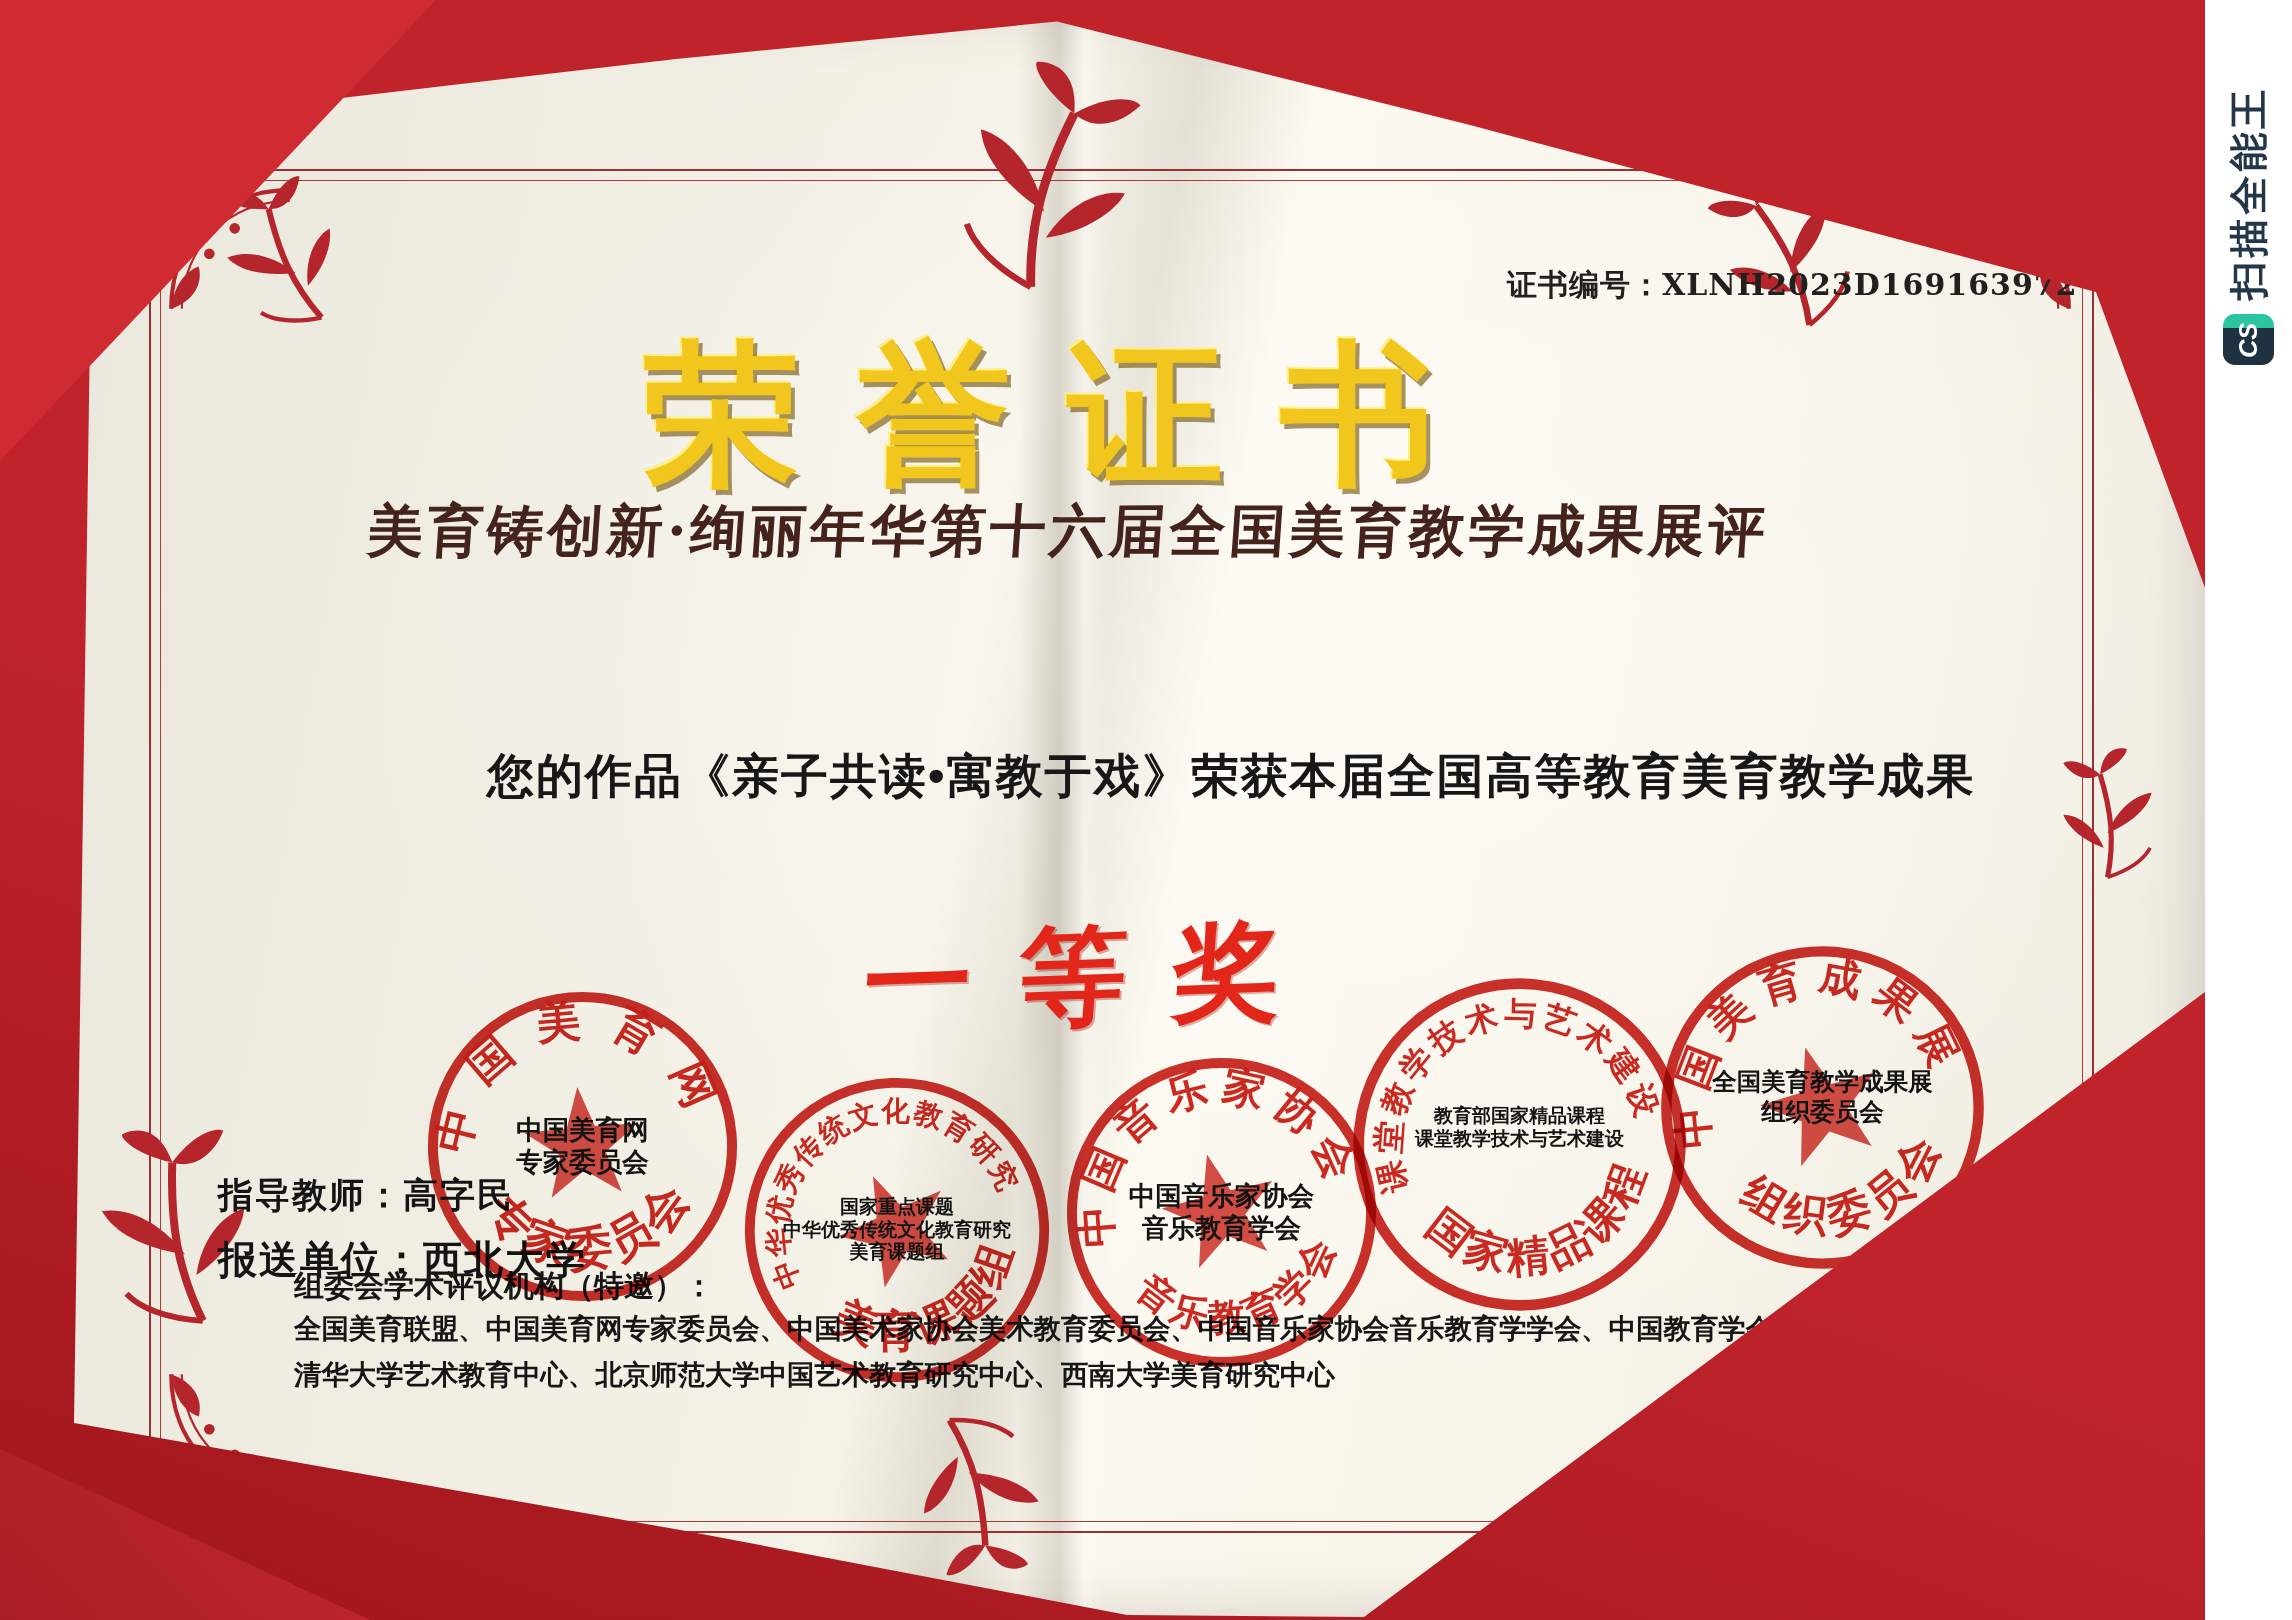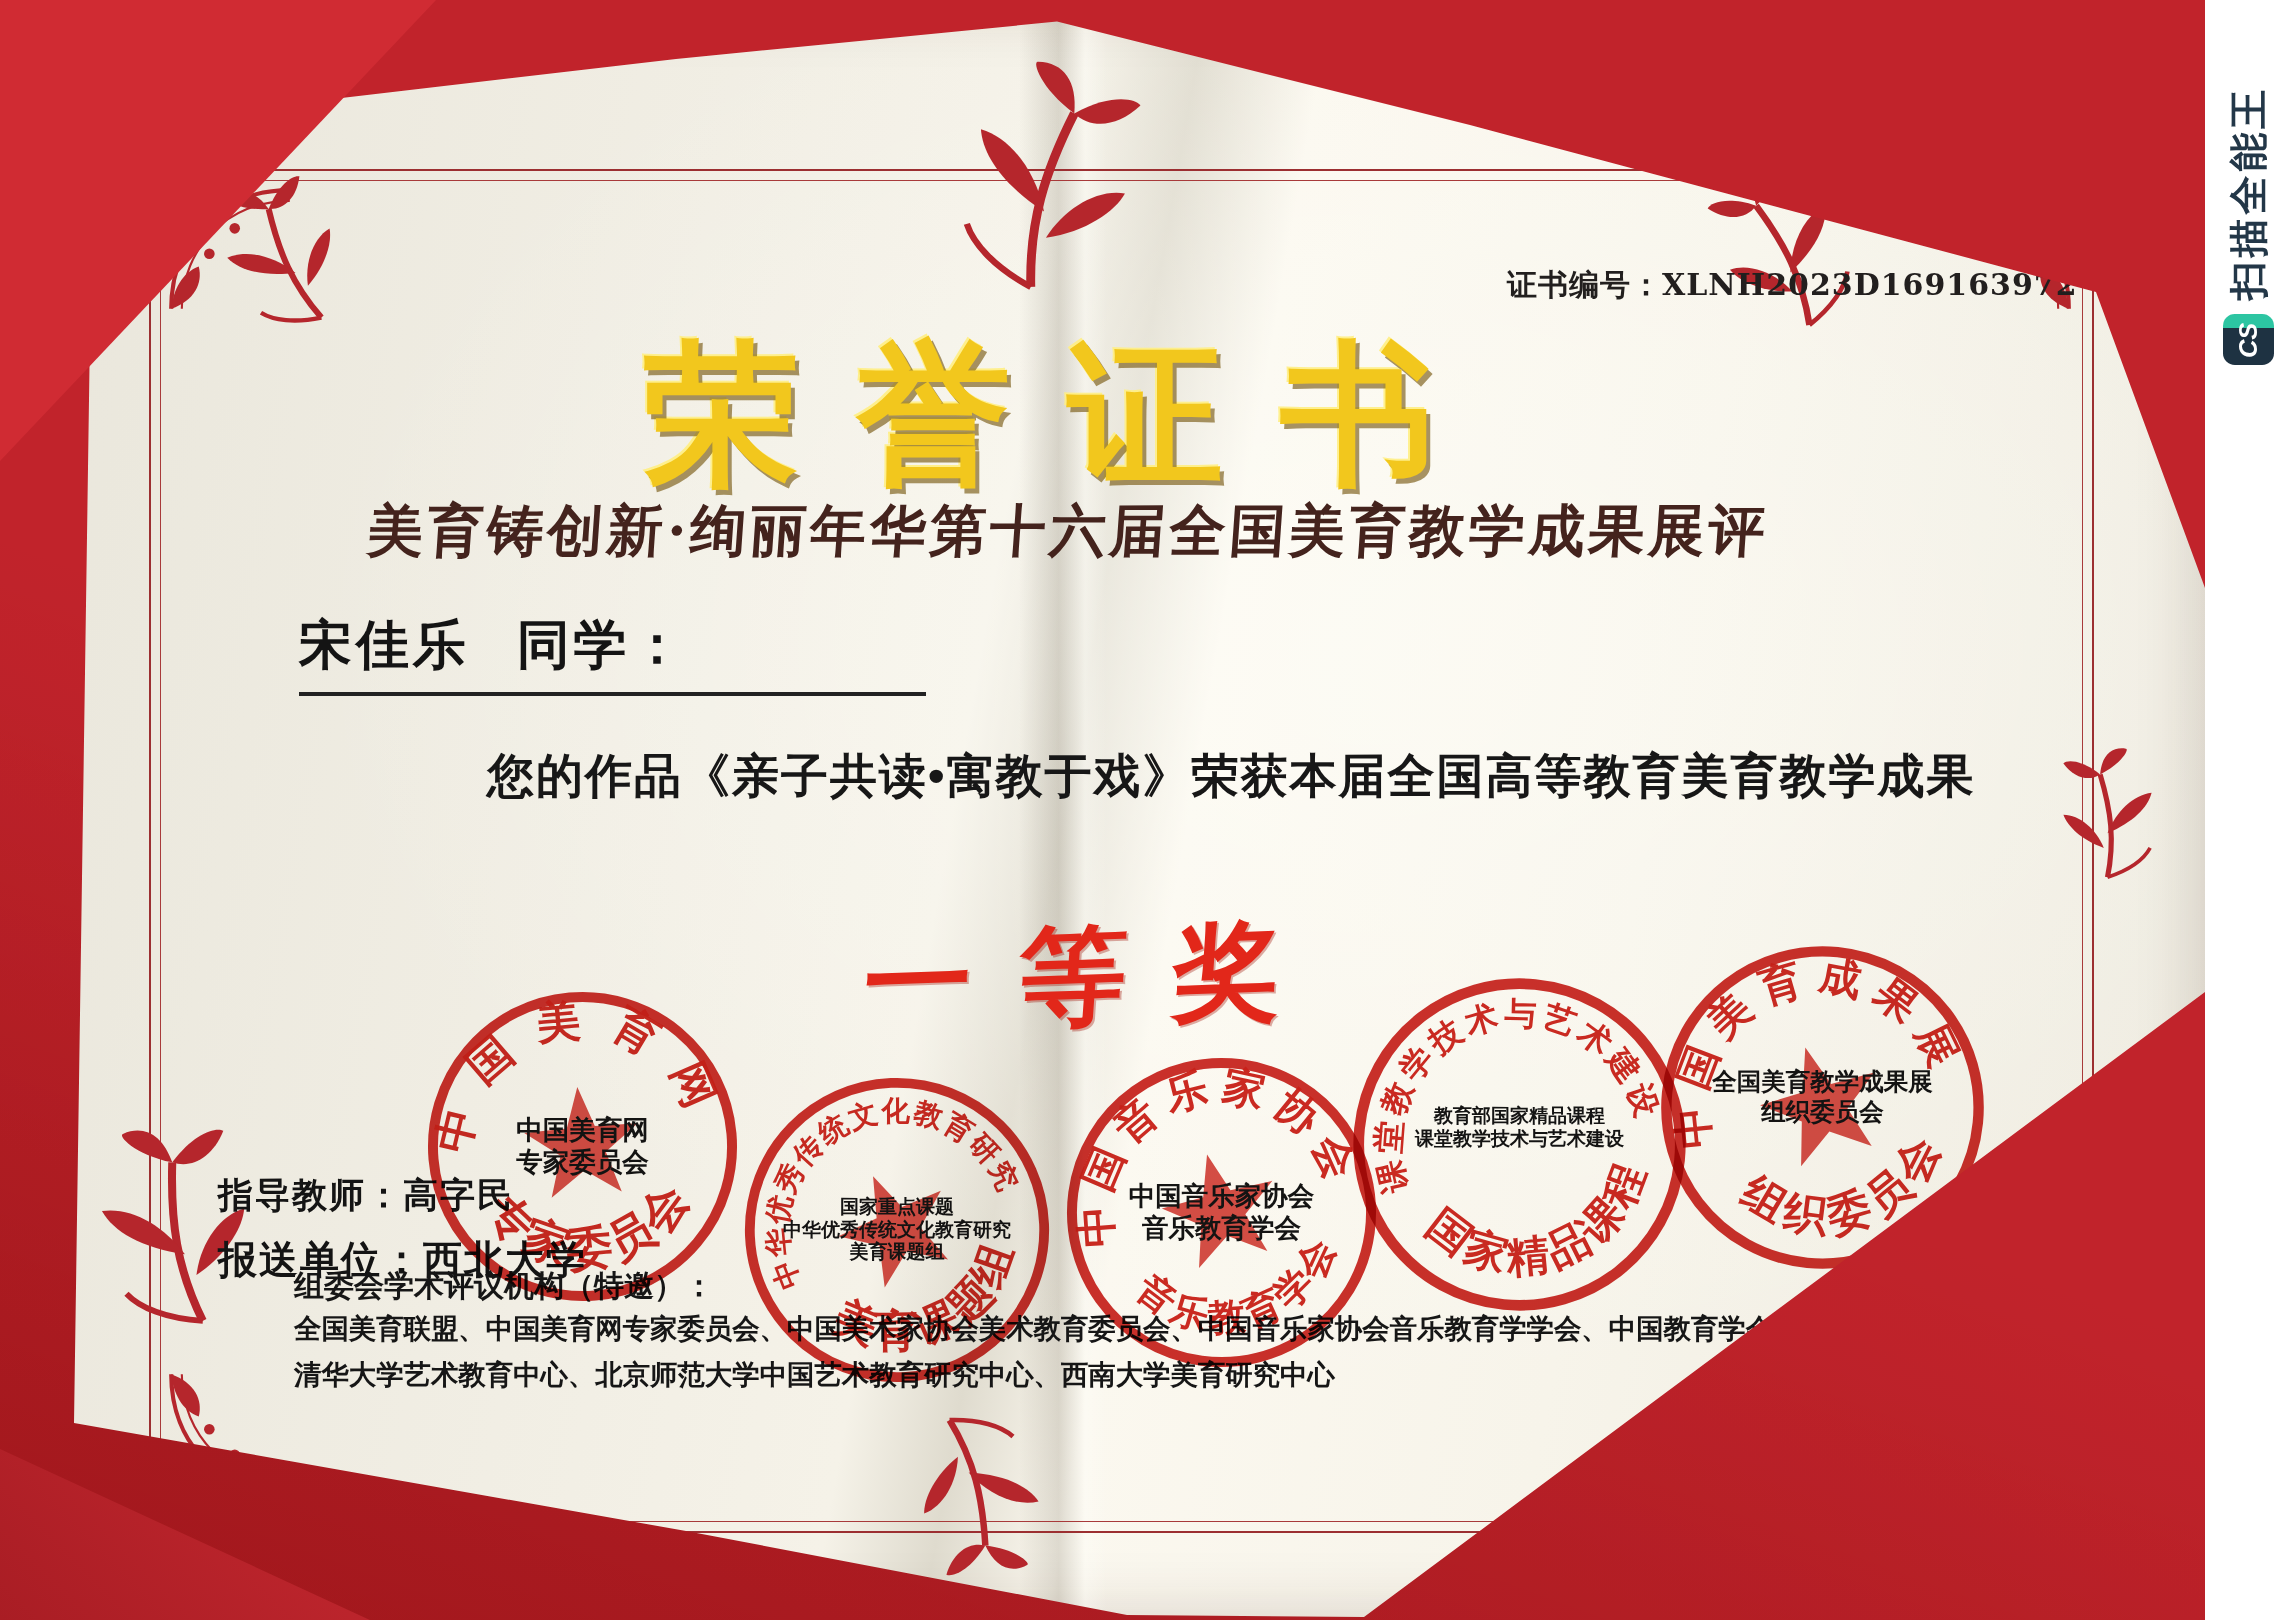--- a/index.html
+++ b/index.html
@@ -145,23 +145,20 @@
           <use href="#floral"></use>
         </svg>
       <svg class="orn" style="left:2034px;top:745px;width:147px;height:147px;transform:scaleX(-1)" viewBox="0 0 150 150" width="147" height="147">
           <use href="#floral"></use>
         </svg>
 
       <div class="serial">证书编号：XLNH2023D169163972 -</div>
       <div class="title">荣誉证书</div>
       <div class="subtitle">美育铸创新·绚丽年华第十六届全国美育教学成果展评</div>
 
-      <div class="recipient">
-        <span class="uline"><span class="rname">宋佳乐</span><span class="rtitle">同学：</span></span>
-      </div>
 
       <div class="body-line body-1">您的作品《亲子共读•寓教于戏》荣获本届全国高等教育美育教学成果</div>
 
       <div class="award">一等奖</div>
 
       <div class="advisor">指导教师：高字民</div>
       <div class="unit">报送单位：西北大学</div>
 
       <div class="orgs-title">组委会学术评议机构（特邀）：</div>
       <div class="orgs-1">全国美育联盟、中国美育网专家委员会、中国美术家协会美术教育委员会、中国音乐家协会音乐教育学学会、中国教育学会美育研究分会、北京舞蹈学院舞蹈艺术研究所</div>

